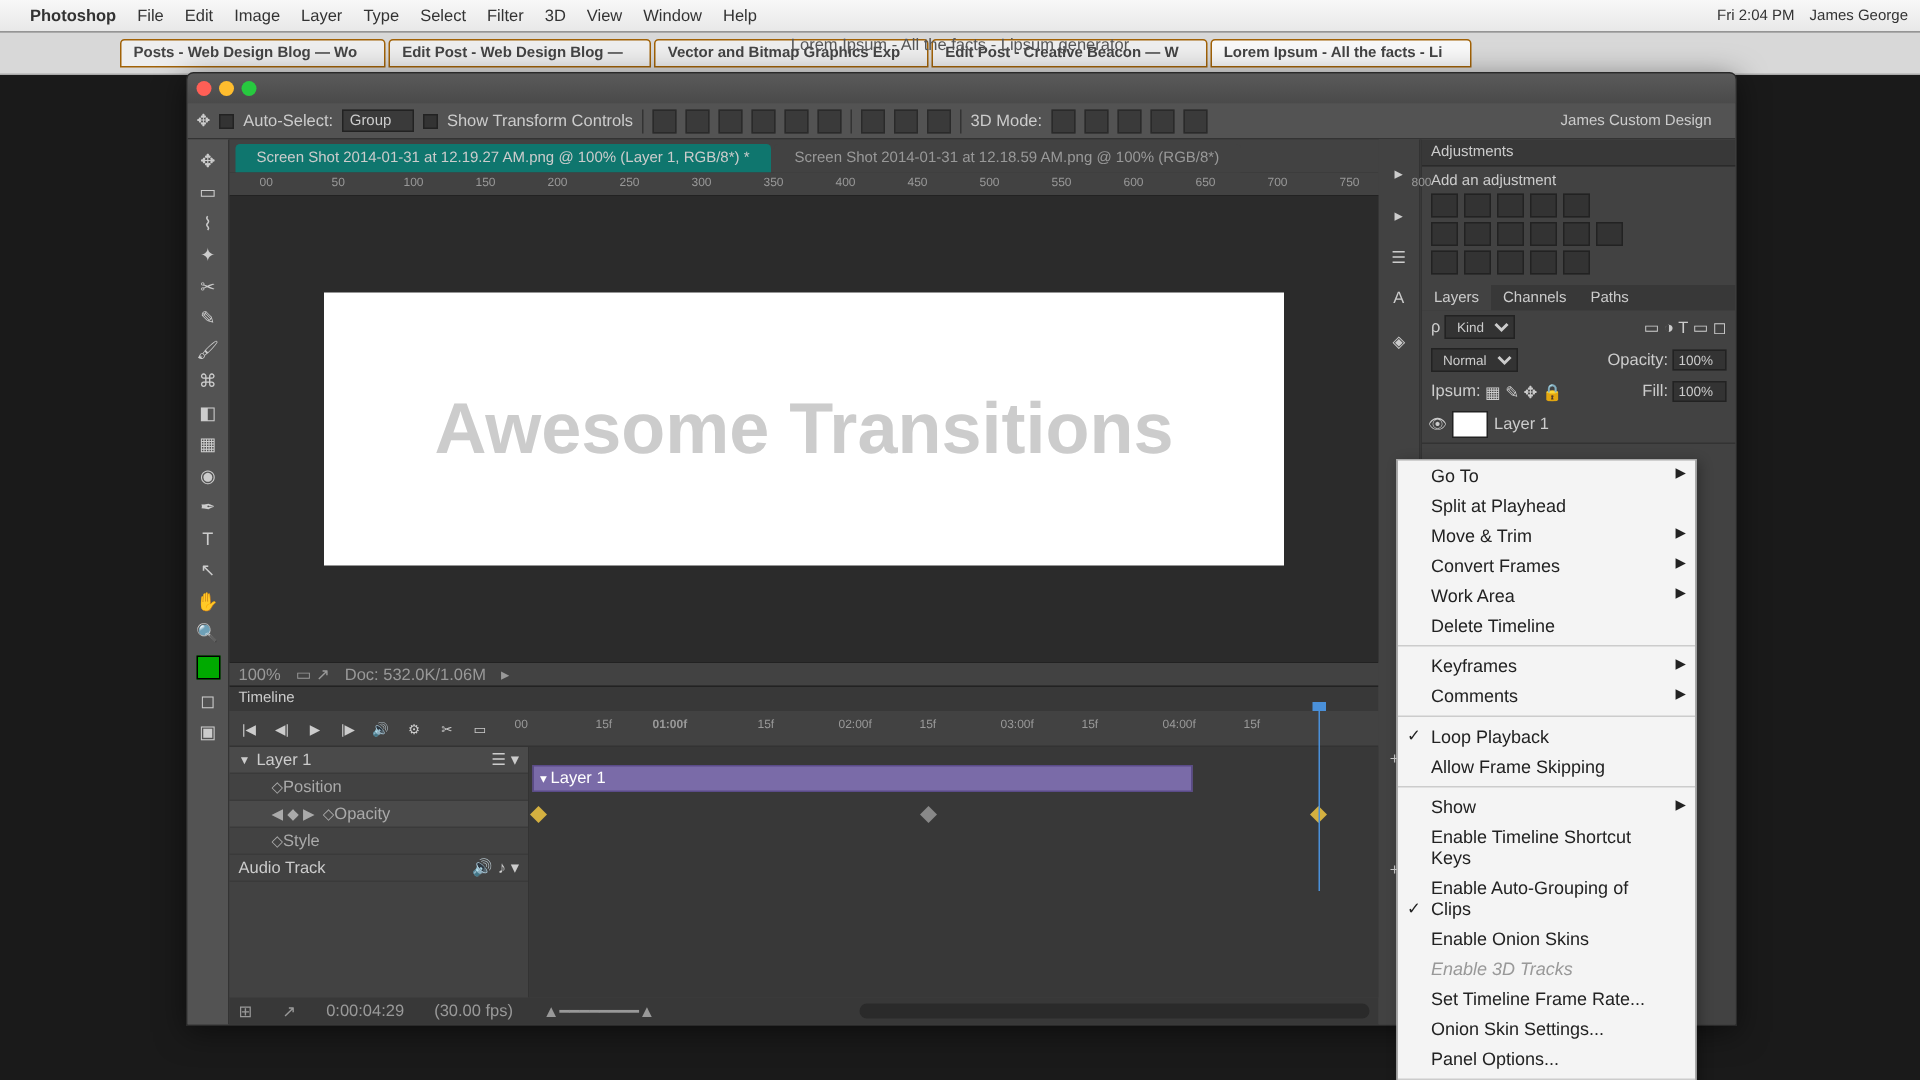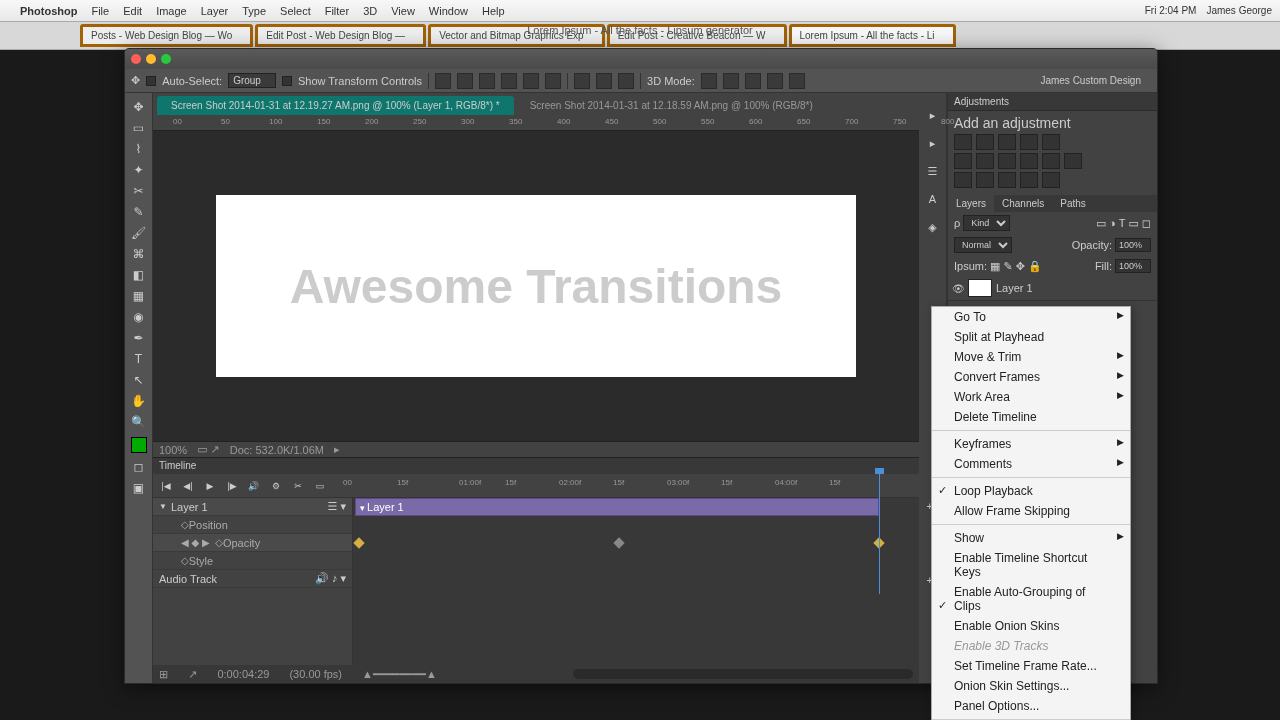--- a/index.html
+++ b/index.html
@@ -8,21 +8,21 @@
 
 .menubar { height: 22px; background: linear-gradient(#f8f8f8,#e8e8e8); display: flex; align-items: center; padding: 0 8px; color: #333; border-bottom: 1px solid #aaa; }
 .menubar .apple { font-size: 14px; margin-right: 12px; }
 .menubar .app { font-weight: bold; margin-right: 14px; }
 .menubar .menu { margin-right: 14px; }
 .menubar .spacer { flex: 1; }
 .menubar .status { margin-left: 10px; font-size: 10px; }
 
 
 .browser-tabs { height: 28px; background: #d8d8d8; display: flex; align-items: center; padding: 2px 80px; border-bottom: 1px solid #aaa; color: #444; }
-.browser-tabs .tab { background: #eee; border: 3px solid #a16207; border-radius: 3px 3px 0 0; padding: 3px 18px 3px 8px; margin-right: 2px; font-size: 10px; max-width: 190px; overflow: hidden; white-space: nowrap; position: relative; }
+.browser-tabs .tab { background: #eee; border: 1px solid #a16207; border-radius: 3px 3px 0 0; padding: 3px 18px 3px 8px; margin-right: 2px; font-size: 10px; max-width: 190px; overflow: hidden; white-space: nowrap; position: relative; font-weight: bold; }
 .browser-tabs .tab.active { background: #f8f8f8; }
 .browser-title { position: absolute; top: 24px; left: 0; right: 0; text-align: center; font-size: 11px; color: #555; z-index: 1; }
 
 
 .ps-window { position: absolute; top: 48px; left: 124px; width: 1034px; height: 636px; background: #535353; border: 1px solid #2a2a2a; border-radius: 5px 5px 0 0; box-shadow: 0 4px 20px rgba(0,0,0,0.5); overflow: hidden; }
 .ps-titlebar { height: 20px; background: linear-gradient(#5a5a5a,#4a4a4a); display: flex; align-items: center; padding: 0 6px; color: #ddd; }
 .ps-titlebar .dot { width: 10px; height: 10px; border-radius: 50%; margin-right: 5px; }
 .ps-titlebar .r { background: #ff5f56; } .ps-titlebar .y { background: #ffbd2e; } .ps-titlebar .g { background: #27c93f; }
 .ps-titlebar .title { flex: 1; text-align: center; font-size: 11px; }
 
@@ -228,21 +228,21 @@
           <span class="btn">◀|</span>
           <span class="btn">▶</span>
           <span class="btn">|▶</span>
           <span class="btn">🔊</span>
           <span class="btn">⚙</span>
           <span class="btn">✂</span>
           <span class="btn">▭</span>
           <div class="ruler" id="tl-ruler">
               <span style="left: 0px;">00</span>
               <span style="left: 54px;">15f</span>
-              <span style="left: 116px;">01:00f</span>
+              <span style="left: 92px; font-weight: bold;">01:00f</span>
               <span style="left: 162px;">15f</span>
               <span style="left: 216px;">02:00f</span>
               <span style="left: 270px;">15f</span>
               <span style="left: 324px;">03:00f</span>
               <span style="left: 378px;">15f</span>
               <span style="left: 432px;">04:00f</span>
               <span style="left: 486px;">15f</span>
             </div>
         </div>
         <div class="tl-track-area">
@@ -254,21 +254,21 @@
               </div>
             <div class="tl-row sub">◇ <span>Position</span></div>
             <div class="tl-row sub" style="background:#4a4a4a">◀ ◆ ▶&nbsp;&nbsp;◇ <span>Opacity</span></div>
             <div class="tl-row sub">◇ <span>Style</span></div>
             <div class="tl-row">
                 <span>Audio Track</span>
                 <span style="margin-left:auto">🔊 ♪ ▾</span>
               </div>
           </div>
           <div class="tl-right">
-            <div class="tl-clip" style="top:0;left:2px;width:524px">▾ <span>Layer 1</span></div>
+            <div class="tl-clip" style="top:12px;left:2px;width:440px">▾ <span>Layer 1</span></div>
             <div class="tl-key" style="top:41px;left:2px"></div>
             <div class="tl-key" style="top:41px;left:262px;background:#888"></div>
             <div class="tl-key" style="top:41px;left:522px"></div>
             <div class="tl-playhead" style="left:526px;top:-24px;height:120px"></div>
             <div style="position:absolute;right:-14px;top:2px;color:#ccc">+</div>
             <div style="position:absolute;right:-14px;top:76px;color:#ccc">+</div>
           </div>
         </div>
         <div class="tl-footer">
           <span>⊞</span>
@@ -283,21 +283,21 @@
     <div class="ps-side">
       <div class="sicn">▸</div>
       <div class="sicn">▸</div>
       <div class="sicn">☰</div>
       <div class="sicn">A</div>
       <div class="sicn">◈</div>
     </div>
     <div class="ps-right">
       <div class="panel-hdr">Adjustments</div>
       <div class="adj">
-        <div style="font-size:14px;margin-bottom:3px">Add an adjustment</div>
+        <div style="font-size:10px;margin-bottom:3px">Add an adjustment</div>
         <div class="adj-row">
             <div class="adj-icn"></div>
             <div class="adj-icn"></div>
             <div class="adj-icn"></div>
             <div class="adj-icn"></div>
             <div class="adj-icn"></div>
           </div>
         <div class="adj-row">
             <div class="adj-icn"></div>
             <div class="adj-icn"></div>

